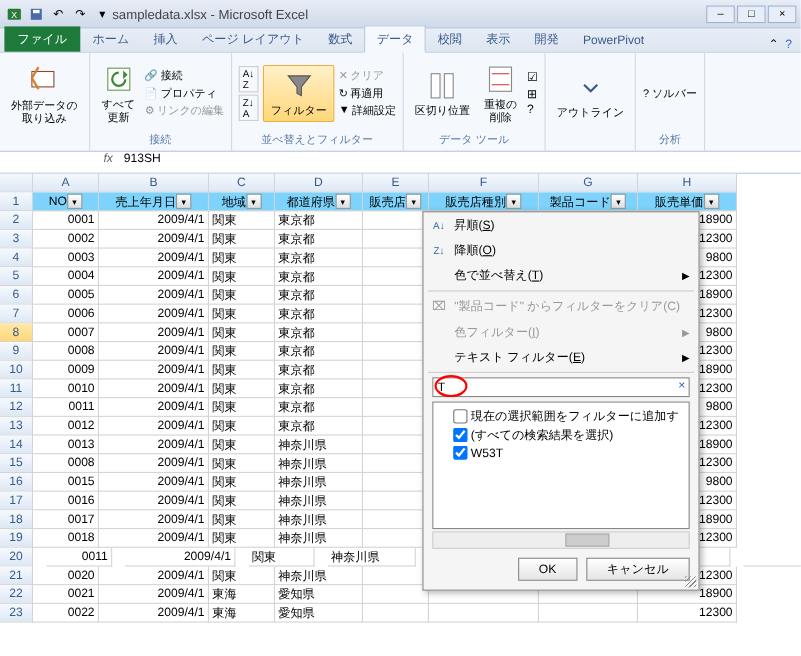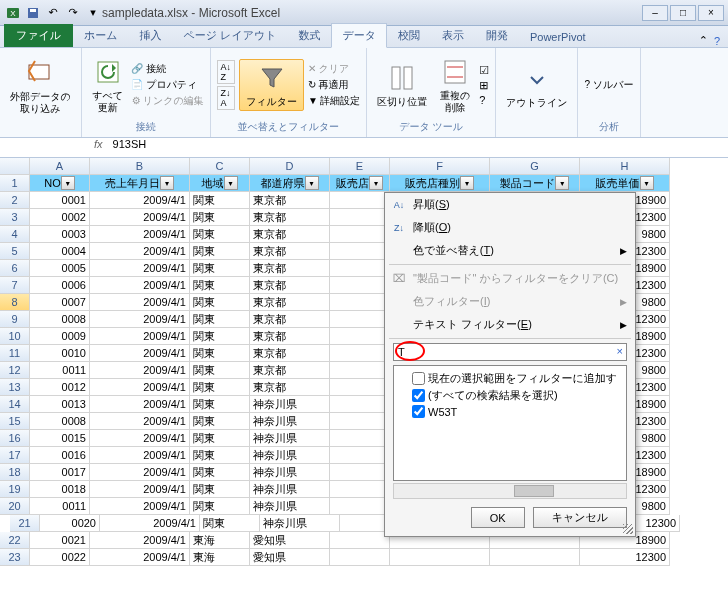--- a/index.html
+++ b/index.html
@@ -474,32 +474,32 @@
       <div class="row-hdr">19</div>
       <div class="right-align">0018</div>
       <div class="right-align">2009/4/1</div>
       <div>関東</div>
       <div>神奈川県</div>
       <div></div>
       <div></div>
       <div></div>
       <div class="right-align">12300</div>
     </div>
-    <div class="grid" style="grid-template-columns: 30px 60px 100px 60px 80px 60px 100px 90px 90px;">
+    <div class="grid" style="grid-template-columns: 30px 60px 100px 60px 80px 60px 100px 90px 90px; gap: 12px;">
       <div class="row-hdr">20</div>
       <div class="right-align">0011</div>
       <div class="right-align">2009/4/1</div>
       <div>関東</div>
       <div>神奈川県</div>
       <div></div>
       <div></div>
       <div></div>
       <div class="right-align">9800</div>
     </div>
-    <div class="grid" style="grid-template-columns: 30px 60px 100px 60px 80px 60px 100px 90px 90px; margin-left: 10px;">
+    <div class="grid" style="grid-template-columns: 30px 60px 100px 60px 80px 60px 100px 90px 90px;">
       <div class="row-hdr">21</div>
       <div class="right-align">0020</div>
       <div class="right-align">2009/4/1</div>
       <div>関東</div>
       <div>神奈川県</div>
       <div></div>
       <div></div>
       <div></div>
       <div class="right-align">12300</div>
     </div>

